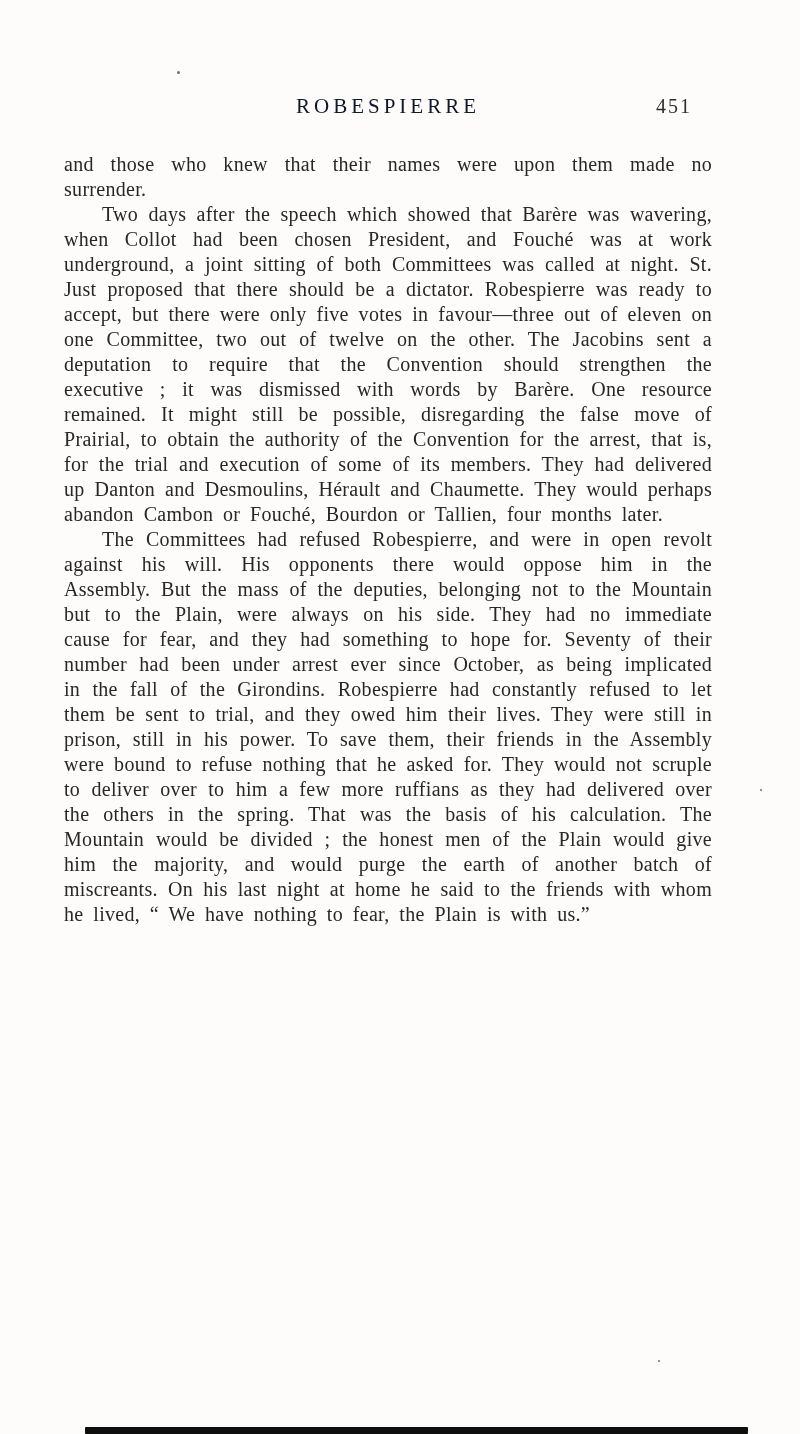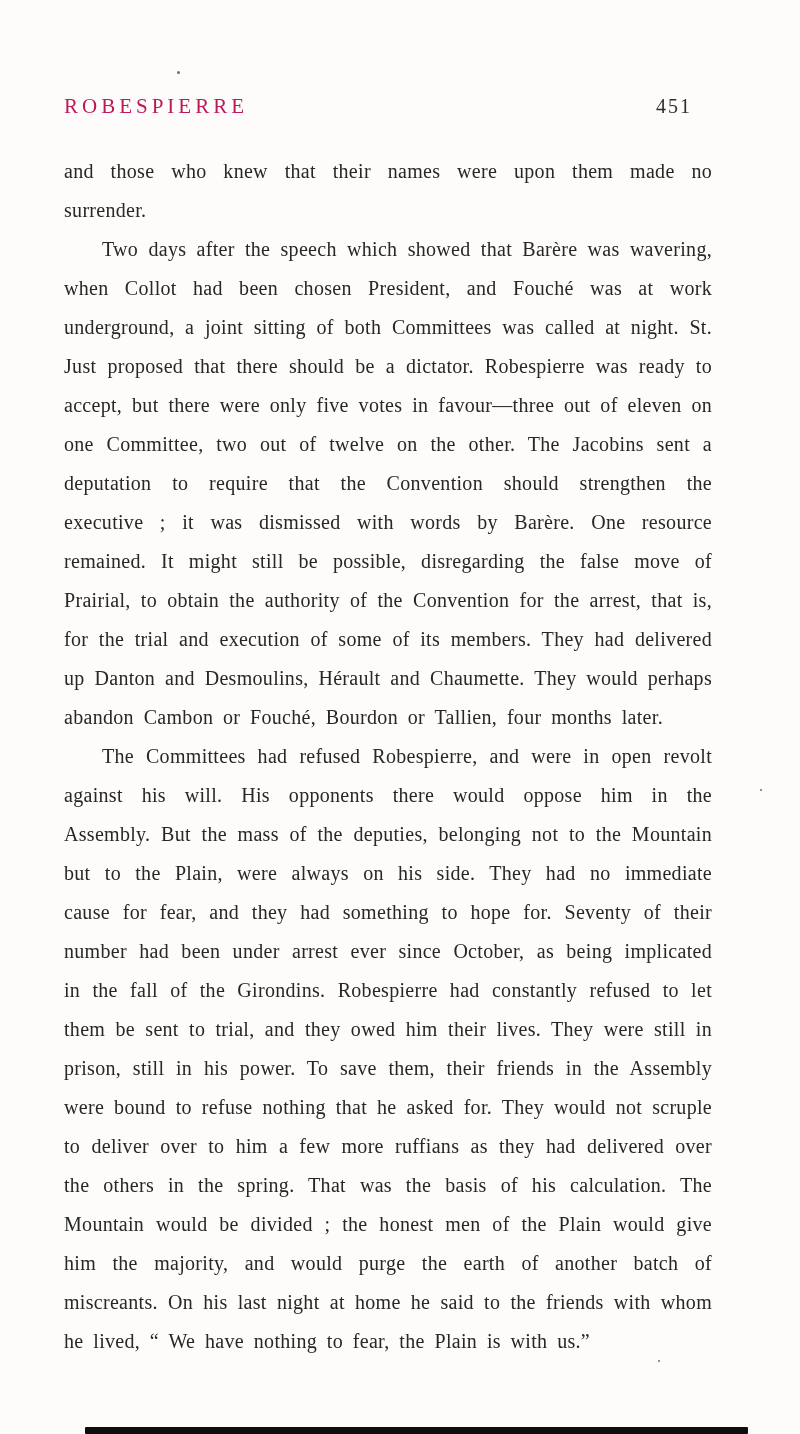--- a/index.html
+++ b/index.html
@@ -22,38 +22,38 @@
     top: 94px;
     width: 648px;
   }
   .page-header {
     position: relative;
     height: 30px;
     margin-bottom: 28px;
   }
   .running-head {
     display: block;
-    text-align: left;
+    text-align: center;
     font-size: 21px;
     letter-spacing: 4px;
-    color: #be185d;
+    color: #0f172a;
   }
   .page-number {
     position: absolute;
     right: 20px;
     top: 1px;
     font-size: 20px;
     letter-spacing: 2px;
     color: #2e2e2e;
   }
   .para {
     margin: 0;
     text-align: justify;
     font-size: 20px;
-    line-height: 39px;
+    line-height: 25px;
     word-spacing: 4.5px;
     letter-spacing: 0.3px;
     text-indent: 38px;
     color: #272727;
   }
   .para.first {
     text-indent: 0;
   }
   .speck {
     position: absolute;

